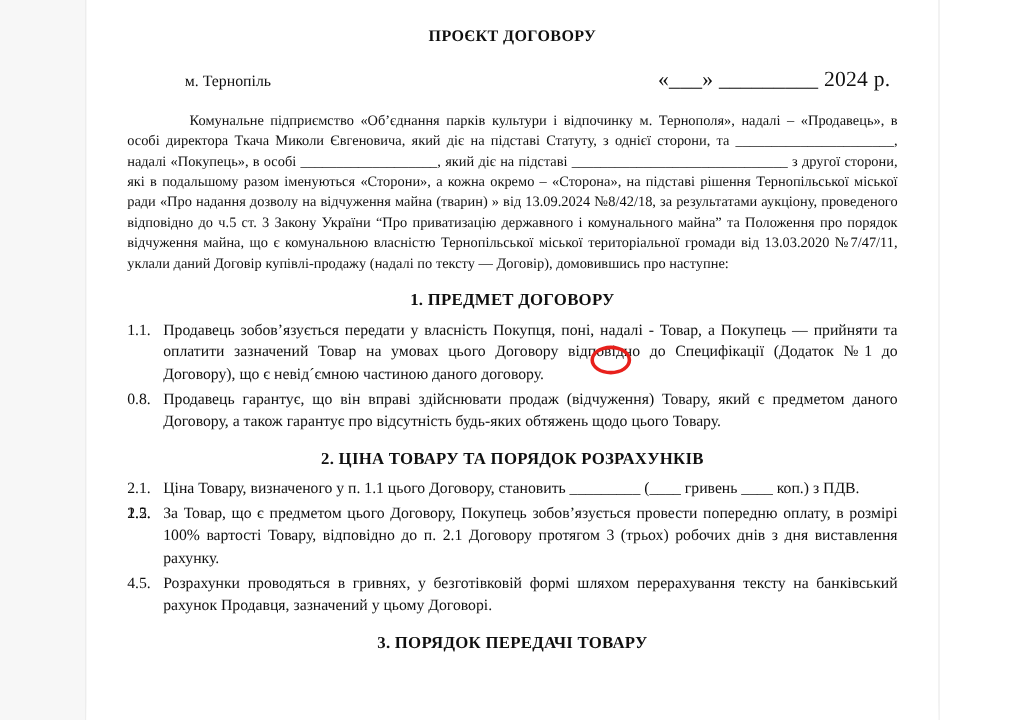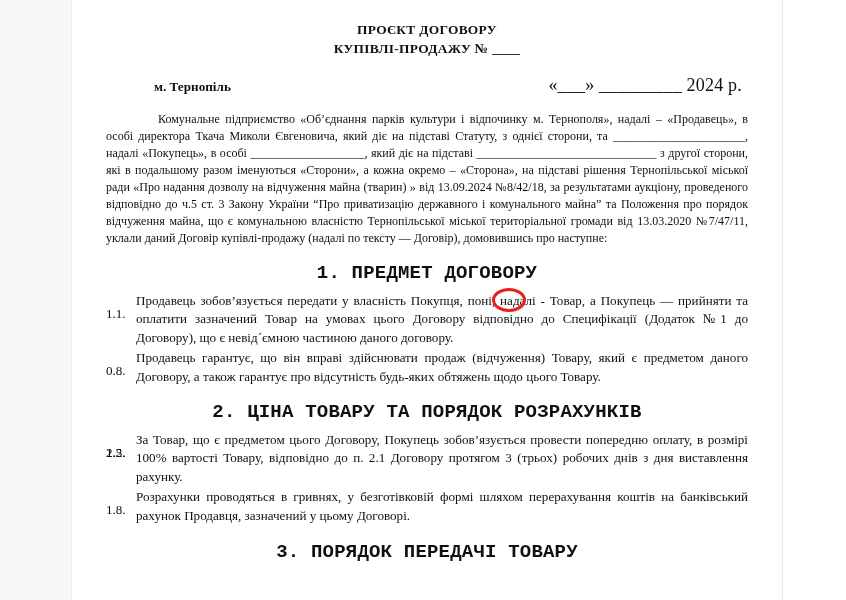--- a/index.html
+++ b/index.html
@@ -48,55 +48,54 @@
     line-height: 1.42;
   }
   .city-row {
     display: flex;
     justify-content: space-between;
     align-items: baseline;
     margin: 16px 0 0 0;
     padding: 0 6px 0 48px;
   }
   .city {
-    font-weight: bold;
+    font-weight: normal;
     font-size: 13.2px;
   }
   .date-right {
     font-size: 18px;
     letter-spacing: 0.2px;
   }
   .para {
     margin: 13px 0 0 0;
     text-align: justify;
     text-justify: inter-word;
     text-indent: 52px;
     font-size: 12px;
     line-height: 1.42;
   }
   .section-head {
     text-align: center;
     font-weight: bold;
     margin: 14px 0 5px 0;
-    font-size: 19px;
+    font-size: 14px;
     letter-spacing: 0.2px;
-    font-family: Liberation Mono, monospace;
   }
   .clause {
     position: relative;
     margin: 2px 0 0 0;
     text-align: justify;
     font-size: 13.1px;
     line-height: 1.42;
     padding-left: 30px;
   }
   .clause .num {
     position: absolute;
     left: 0;
-    top: 13px;
+    top: 0;
   }
   .highlight-circle {
     position: absolute;
     border: 3px solid #e8201c;
     border-radius: 50%;
     width: 34px;
     height: 24px;
     box-sizing: border-box;
     pointer-events: none;
   }
@@ -109,21 +108,20 @@
 </style>
 </head>
 <body>
 
 <div class="page">
   <div class="sheet">
     <div class="doc">
 
       <div class="title-block">
         <span class="title-line">ПРОЄКТ ДОГОВОРУ</span>
-        <span class="title-line">КУПІВЛІ-ПРОДАЖУ № ____</span>
       </div>
 
       <div class="city-row">
         <div class="city">м. Тернопіль</div>
         <div class="date-right">«___» _________ 2024 р.</div>
       </div>
 
       <div class="para">Комунальне підприємство «Об’єднання парків культури і відпочинку м. Тернополя», надалі – «Продавець», в особі директора Ткача Миколи Євгеновича, який діє на підставі Статуту, з однієї сторони, та ______________________, надалі «Покупець», в особі ___________________, який діє на підставі ______________________________ з другої сторони, які в подальшому разом іменуються «Сторони», а кожна окремо – «Сторона», на підставі рішення Тернопільської міської ради «Про надання дозволу на відчуження майна (тварин) » від 13.09.2024 №8/42/18, за результатами аукціону, проведеного відповідно до ч.5 ст. 3 Закону України “Про приватизацію державного і комунального майна” та Положення про порядок відчуження майна, що є комунальною власністю Тернопільської міської територіальної громади від 13.03.2020 №7/47/11, уклали даний Договір купівлі-продажу (надалі по тексту — Договір), домовившись про наступне:</div>
 
       <div class="section-head">1. ПРЕДМЕТ ДОГОВОРУ</div>
@@ -131,29 +129,33 @@
         <span class="num">1.1.</span>
         <span>Продавець зобов’язується передати у власність Покупця, поні, надалі - Товар, а Покупець — прийняти та оплатити зазначений Товар на умовах цього Договору відповідно до Специфікації (Додаток №1 до Договору), що є невід´ємною частиною даного договору.</span>
       </div>
       <div class="clause">
         <span class="num">0.8.</span>
         <span>Продавець гарантує, що він вправі здійснювати продаж (відчуження) Товару, який є предметом даного Договору, а також гарантує про відсутність будь-яких обтяжень щодо цього Товару.</span>
       </div>
 
       <div class="section-head">2. ЦІНА ТОВАРУ ТА ПОРЯДОК РОЗРАХУНКІВ</div>
       <div class="clause">
+        <span class="num">2.1.</span>
+        <span>Ціна Товару, визначеного у п. 1.1 цього Договору, становить _________ (____ гривень ____ коп.) з ПДВ.</span>
+      </div>
+      <div class="clause">
         <span class="num">2.2.</span>
       </div>
       <div class="clause">
         <span class="num">1.5.</span>
         <span>За Товар, що є предметом цього Договору, Покупець зобов’язується провести попередню оплату, в розмірі 100% вартості Товару, відповідно до п. 2.1 Договору протягом 3 (трьох) робочих днів з дня виставлення рахунку.</span>
       </div>
       <div class="clause">
-        <span class="num">1.8.</span>
-        <span>Розрахунки проводяться в гривнях, у безготівковій формі шляхом перерахування коштів на банківський рахунок Продавця, зазначений у цьому Договорі.</span>
+        <span class="num">4.5.</span>
+        <span>Розрахунки проводяться в гривнях, у безготівковій формі шляхом перерахування тексту на банківський рахунок Продавця, зазначений у цьому Договорі.</span>
       </div>
 
       <div class="section-head">3. ПОРЯДОК ПЕРЕДАЧІ ТОВАРУ</div>
 
     </div>
     <div class="fadeout"></div>
   </div>
 
   <div class="highlight-circle" style="left:492px; top:288px;"></div>
 </div>

